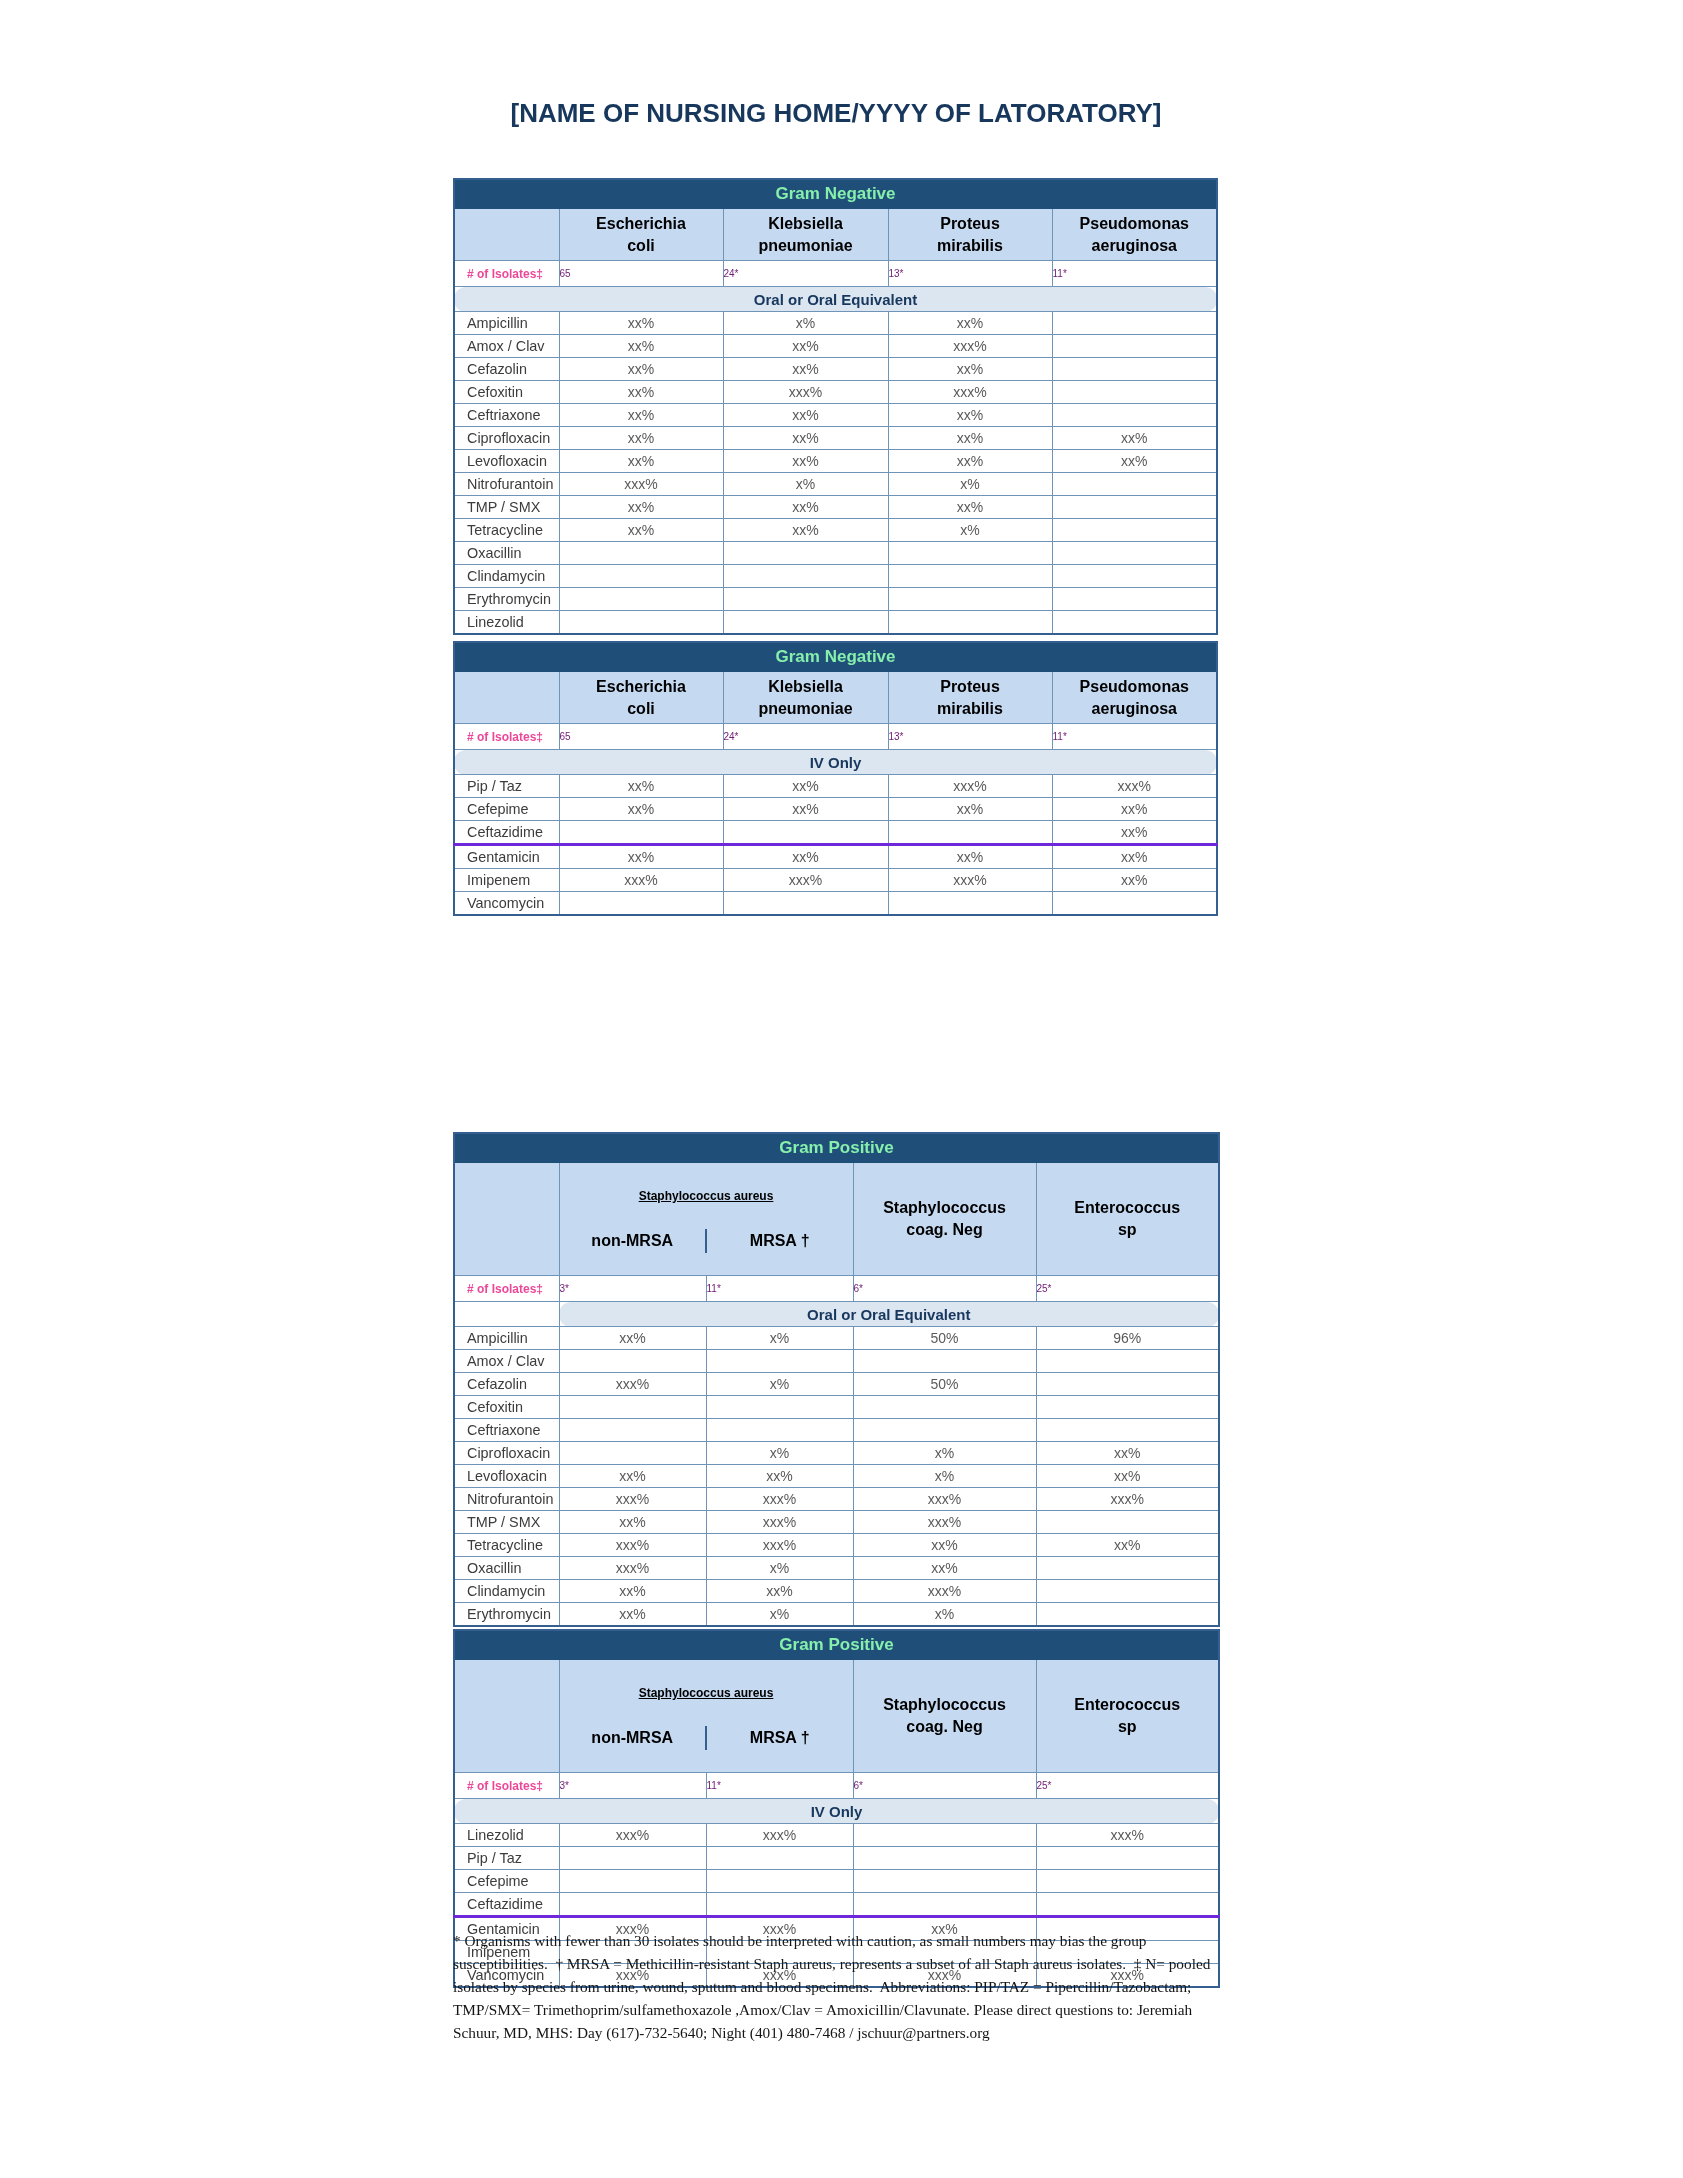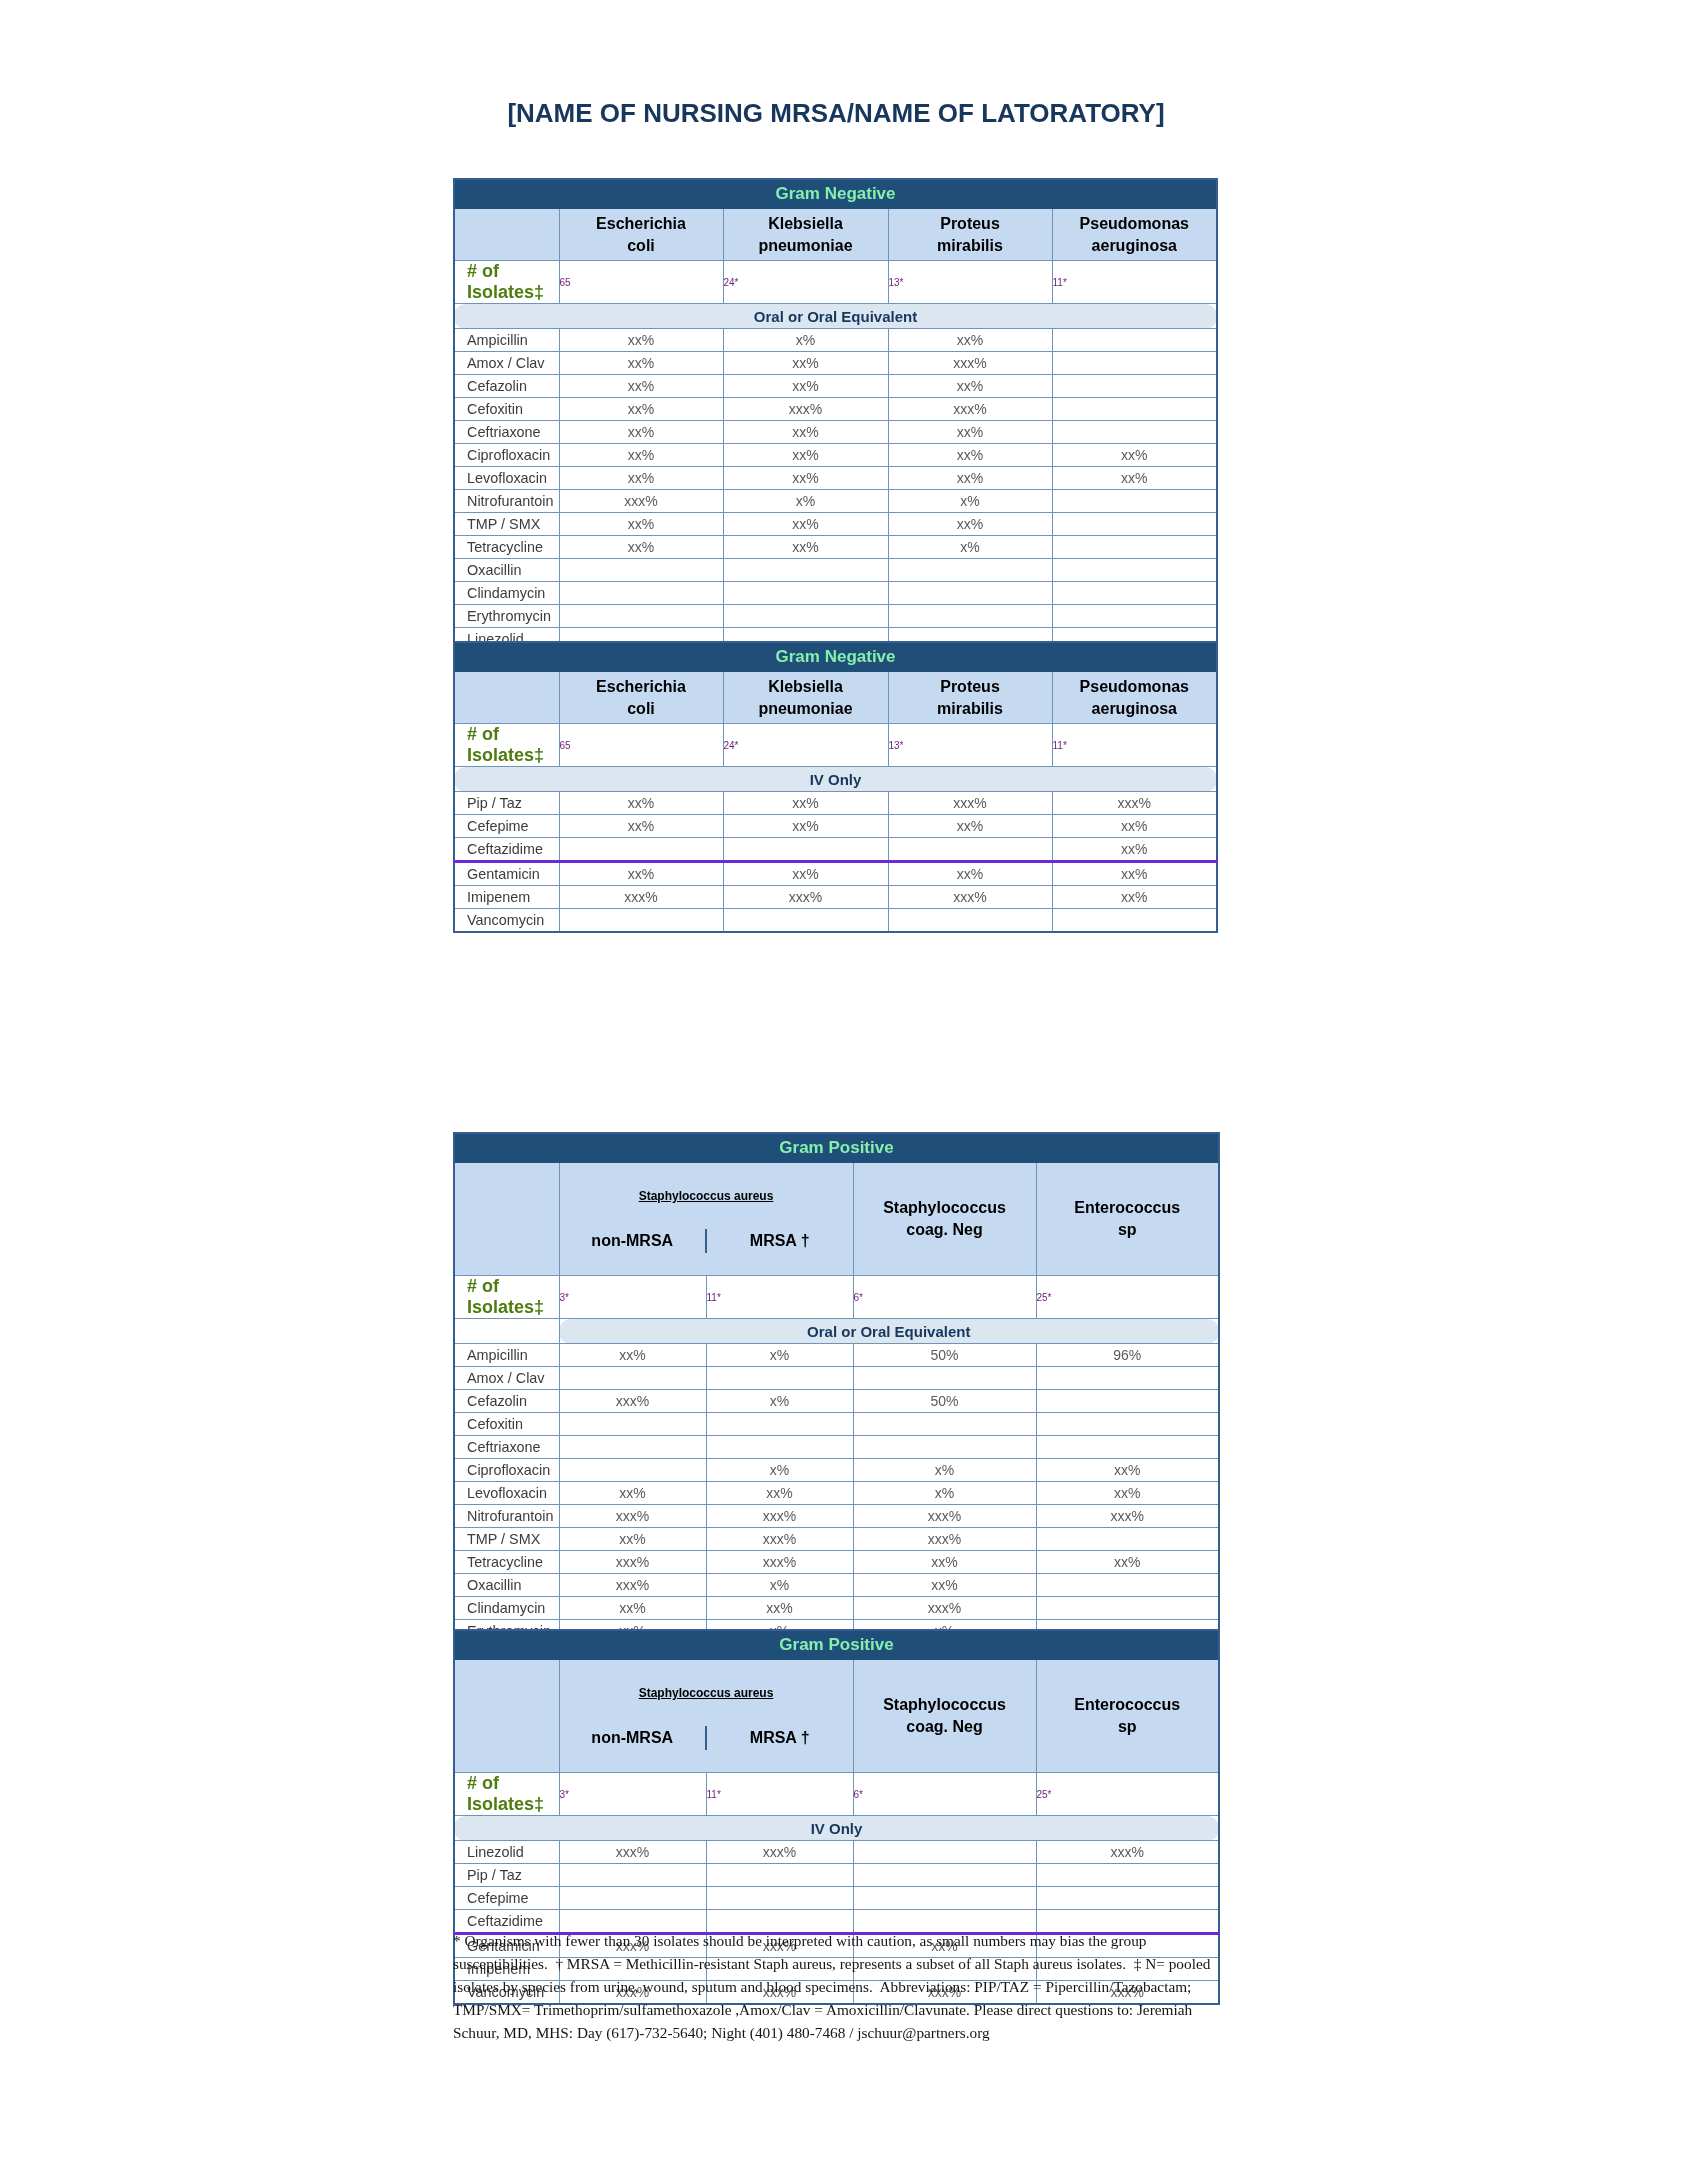--- a/index.html
+++ b/index.html
@@ -42,21 +42,21 @@
     text-align:center;color:#000;
   }
   .grp-subs{display:flex;align-items:stretch;}
   .grp-subs .sub{
     flex:1;font-weight:bold;font-size:16px;line-height:24px;text-align:center;color:#000;
   }
   .grp-subs .sub2{border-left:2px solid #365F91;}
   
   .iso-row td,.iso-row th{height:25px;background:#ffffff;}
   .iso-row th{
-    text-align:left;padding-left:12px;font-size:18px;color:#4d7c0f;font-weight:bold;
+    text-align:left;padding-left:12px;font-size:12px;color:#ec4899;font-weight:bold;
   }
   .iso-row td{font-size:10px;color:#701a75;text-align:left;font-weight:normal;}
   
   .band-row td{
     background:#DCE6F1;color:#17375D;font-weight:bold;font-size:15px;
     text-align:center;height:24px;border-radius:12px;
   }
   .band-row td.band-blank{background:#ffffff;}
   
   tbody td{height:22px;font-size:14px;}
@@ -71,21 +71,21 @@
     font-family:"Liberation Serif",serif;font-size:15.3px;line-height:23px;
     color:#141414;white-space:pre-wrap;
   }
 </style>
 </head>
 <body>
 
 <div class="page">
 
   <div class="title-block">
-    <div>[NAME OF NURSING MRSA/NAME OF LATORATORY]</div>
+    <div>[NAME OF NURSING HOME/YYYY OF LATORATORY]</div>
   </div>
 
   <div class="tbl-wrap" style="top:178px;">
     <table>
       <colgroup>
           <col style="width:105px">
           <col style="width:164px">
           <col style="width:165px">
           <col style="width:164px">
           <col style="width:165px">

